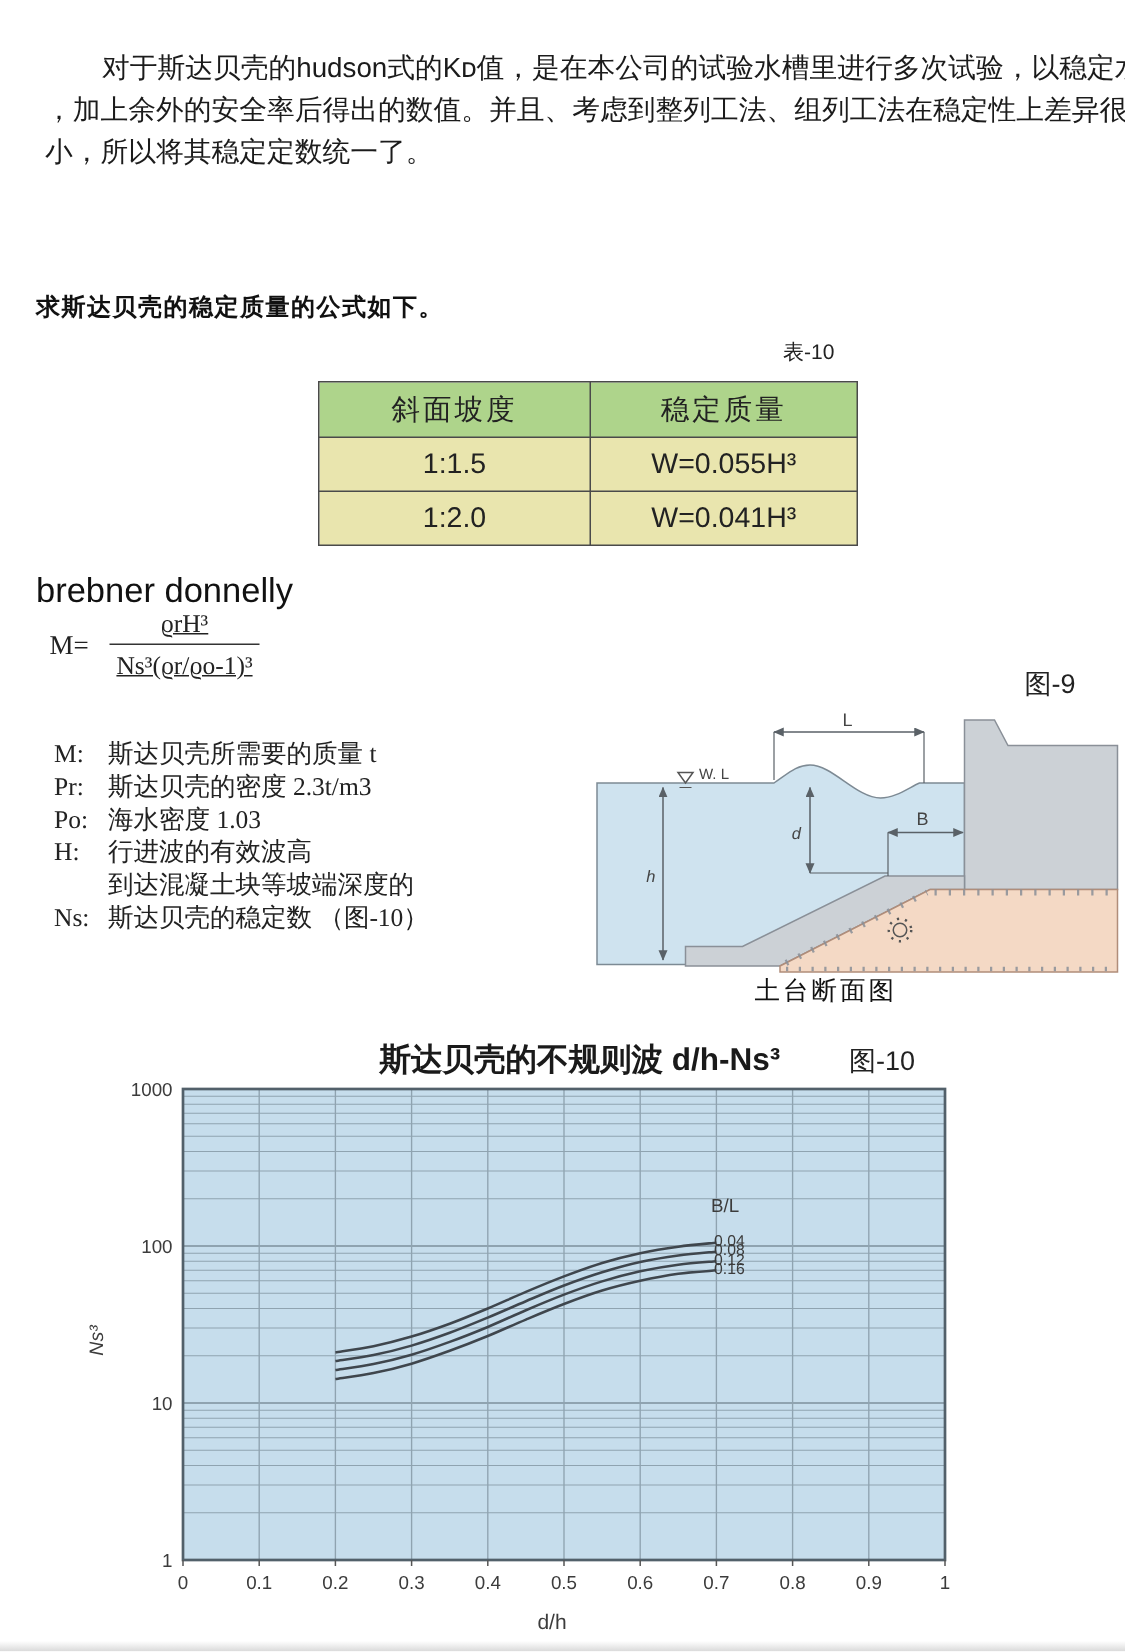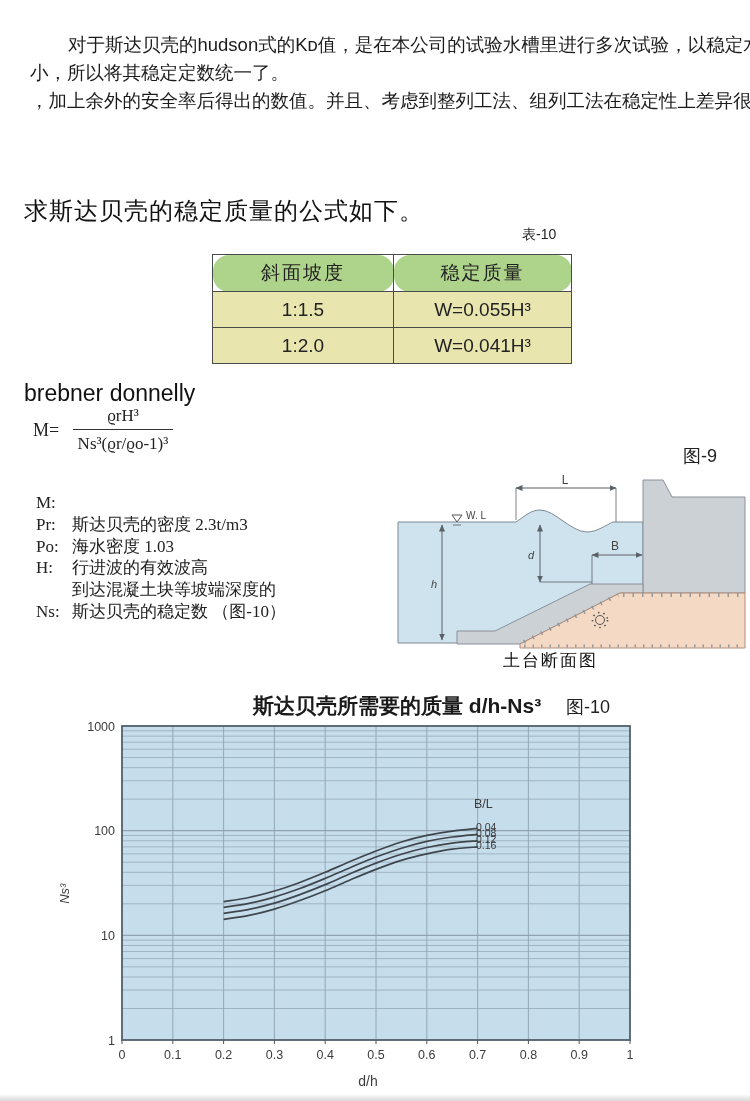--- a/index.html
+++ b/index.html
@@ -3,33 +3,33 @@
 <meta charset="utf-8">
 <style>
   html,body{margin:0;padding:0;background:#fff;}
   #page{position:relative;width:750px;height:1101px;background:#ffffff;overflow:hidden;
         font-family:"Liberation Sans",sans-serif;color:#1f1f1f;}
   
   #intro{position:absolute;left:30px;top:31px;width:712px;font-size:18.5px;line-height:28px;
          color:#1b1b1b;white-space:nowrap;}
   #intro .indent{padding-left:38px;}
   
-  #heading{position:absolute;left:24px;top:195px;font-size:24px;font-weight:400;letter-spacing:1px;color:#111;}
+  #heading{position:absolute;left:24px;top:195px;font-size:16px;font-weight:700;letter-spacing:1px;color:#111;}
   
   #table-caption{position:absolute;left:522px;top:226px;font-size:14px;color:#222;}
   #spec-table{position:absolute;left:212px;top:254px;width:360px;border-collapse:collapse;
               font-size:19px;color:#222;}
   #spec-table td{border:1.5px solid #4a4a4a;text-align:center;height:33px;}
-  #spec-table tr.hdr td{height:34px;letter-spacing:2px;border-radius:16px;}
+  #spec-table tr.hdr td{height:34px;letter-spacing:2px;}
   
   #brebner{position:absolute;left:24px;top:367px;font-size:23px;color:#111;margin-top:13px;}
   #formula{position:absolute;left:33px;top:406px;display:flex;align-items:center;
            font-family:"Liberation Serif",serif;font-size:18px;color:#222;}
   #formula .lhs{margin-right:14px;}
-  .frac{display:inline-flex;flex-direction:column;text-align:center;font-size:17px;}
+  .frac{display:inline-flex;flex-direction:column;text-align:center;font-size:17px;text-decoration:underline;}
   .frac .num{padding:0 34px 3px 34px;border-bottom:1.6px solid #333;}
   .frac .den{padding:4px 2px 0 2px;}
   
   #defs{position:absolute;left:36px;top:492px;font-family:"Liberation Serif",serif;
         font-size:17px;line-height:21.8px;color:#222;}
   .def-row{display:flex;}
   .def-term{width:36px;flex:none;}
   
   #fig9-label{position:absolute;left:667px;top:444px;font-size:18px;color:#222;margin-left:16px;}
   #fig9-svg{position:absolute;left:385px;top:445px;}
@@ -42,22 +42,22 @@
         background:linear-gradient(#ffffff,#d9d9d9);}
   text{font-family:"Liberation Sans",sans-serif;}
 </style>
 </head>
 <body>
 
 <div id="page">
 
   <div id="intro">
     <div class="indent">对于斯达贝壳的hudson式的Kᴅ值，是在本公司的试验水槽里进行多次试验，以稳定水</div>
+    <div>，加上余外的安全率后得出的数值。并且、考虑到整列工法、组列工法在稳定性上差异很</div>
     <div>小，所以将其稳定定数统一了。</div>
-    <div>，加上余外的安全率后得出的数值。并且、考虑到整列工法、组列工法在稳定性上差异很</div>
   </div>
 
   <div id="heading">求斯达贝壳的稳定质量的公式如下。</div>
 
   <div id="table-caption">表-10</div>
   <table id="spec-table">
     <tbody>
         <tr class="hdr">
       <td style="width:178px" bgcolor="#aed48b">斜面坡度</td>
       <td bgcolor="#aed48b">稳定质量</td>
@@ -78,20 +78,21 @@
     <span class="lhs">M=</span>
     <span class="frac">
       <span class="num">ϱrH³</span>
       <span class="den">Ns³(ϱr/ϱo-1)³</span>
     </span>
   </div>
 
   <div id="defs">
     <div class="def-row">
       <span class="def-term">M:</span>
+      <span>斯达贝壳所需要的质量 t</span>
     </div>
     <div class="def-row">
       <span class="def-term">Pr:</span>
       <span>斯达贝壳的密度 2.3t/m3</span>
     </div>
     <div class="def-row">
       <span class="def-term">Po:</span>
       <span>海水密度 1.03</span>
     </div>
     <div class="def-row">
@@ -145,21 +146,21 @@
     <line x1="155" y1="80" x2="155" y2="137" stroke="#5a6167" stroke-width="1" marker-start="url(#arr)" marker-end="url(#arr)"></line>
     <line x1="155" y1="137" x2="207" y2="137" stroke="#5a6167" stroke-width="0.8"></line>
     <text x="149" y="114" font-size="11" fill="#444" font-style="italic" text-anchor="end">d</text>
 
     <line x1="207" y1="110" x2="257" y2="110" stroke="#5a6167" stroke-width="1" marker-start="url(#arr)" marker-end="url(#arr)"></line>
     <line x1="207" y1="110" x2="207" y2="139" stroke="#5a6167" stroke-width="0.8"></line>
     <text x="230" y="105" font-size="12" fill="#444" text-anchor="middle">B</text>
   </svg>
   <div id="fig9-caption">土台断面图</div>
 
-  <div id="chart-title">斯达贝壳所需要的质量  d/h-Ns³</div>
+  <div id="chart-title">斯达贝壳的不规则波  d/h-Ns³</div>
   <div id="chart-figlabel">图-10</div>
   <svg id="chart-svg" width="645" height="372" viewBox="0 0 645 372">
       <rect x="67" y="8" width="508" height="314" fill="#c6ddec"></rect>
       <line x1="117.80000000000001" y1="8" x2="117.80000000000001" y2="322" stroke="#8fa3b0" stroke-width="0.9"></line>
       <line x1="168.60000000000002" y1="8" x2="168.60000000000002" y2="322" stroke="#8fa3b0" stroke-width="0.9"></line>
       <line x1="219.4" y1="8" x2="219.4" y2="322" stroke="#8fa3b0" stroke-width="0.9"></line>
       <line x1="270.20000000000005" y1="8" x2="270.20000000000005" y2="322" stroke="#8fa3b0" stroke-width="0.9"></line>
       <line x1="321" y1="8" x2="321" y2="322" stroke="#8fa3b0" stroke-width="0.9"></line>
       <line x1="371.8" y1="8" x2="371.8" y2="322" stroke="#8fa3b0" stroke-width="0.9"></line>
       <line x1="422.59999999999997" y1="8" x2="422.59999999999997" y2="322" stroke="#8fa3b0" stroke-width="0.9"></line>

